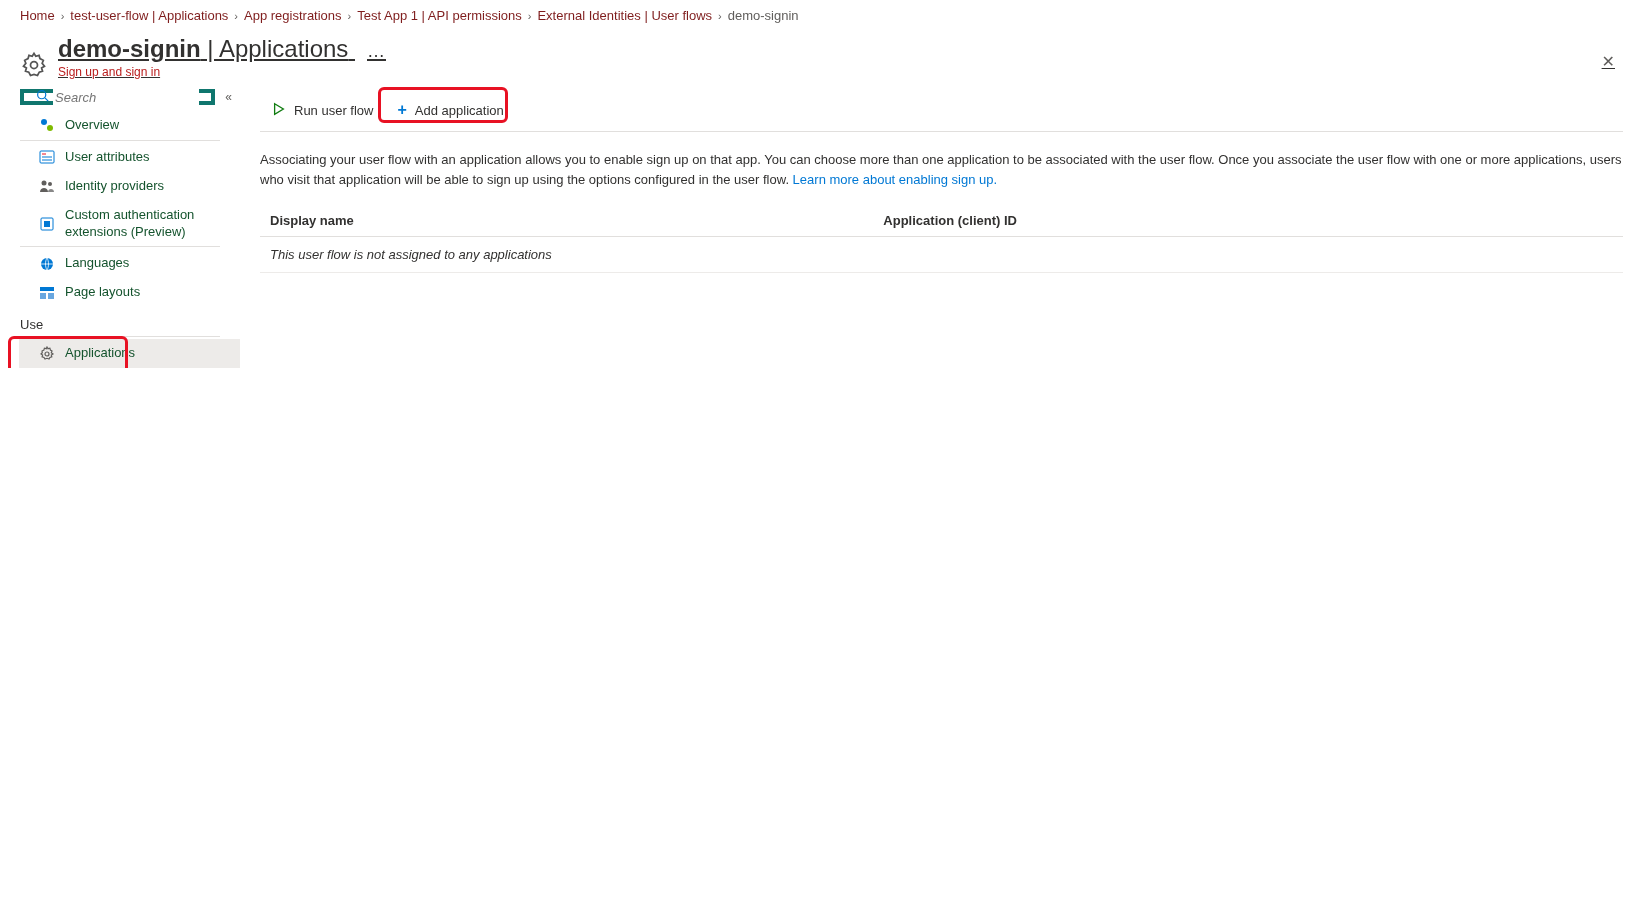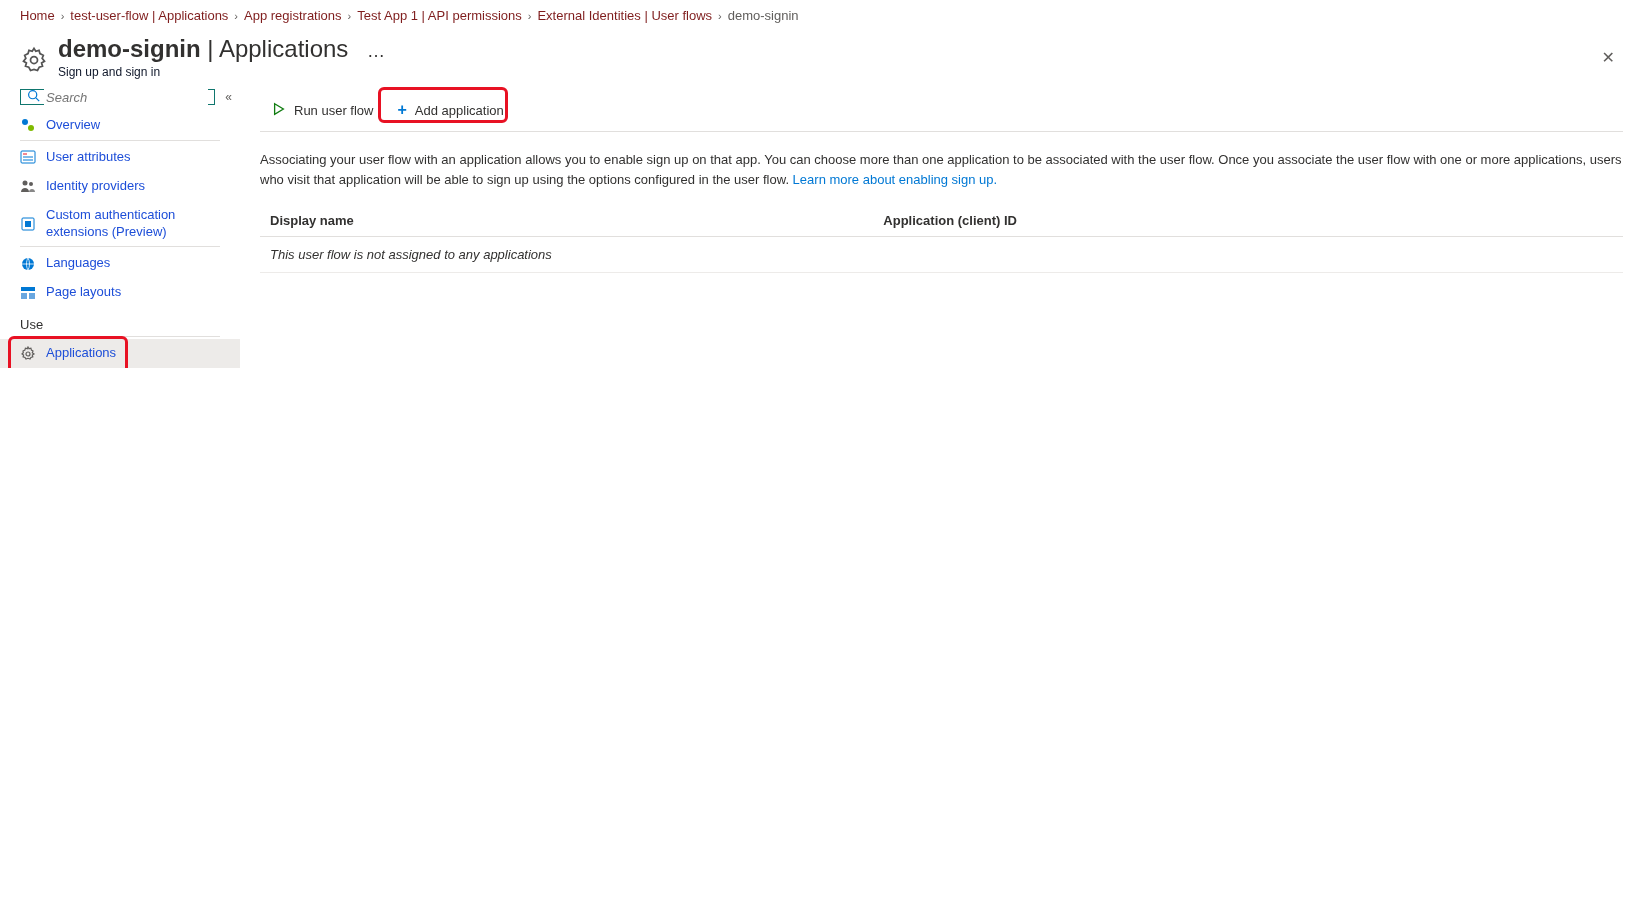--- a/index.html
+++ b/index.html
@@ -17,40 +17,41 @@
     align-items: center;
     gap: 6px;
     flex-wrap: wrap;
   }
   .breadcrumb a { color: #7f1d1d; text-decoration: none; cursor: pointer; }
   .breadcrumb .sep { color: #605e5c; font-size: 11px; }
   .breadcrumb .current { color: #605e5c; }
 
   .header-row {
     display: flex;
-    align-items: center;
+    align-items: flex-end;
     padding: 4px 20px 10px 20px;
+    text-decoration: underline;
   }
   .header-icon {
     width: 28px; height: 28px;
     margin-right: 10px;
     margin-top: 6px;
     color: #555;
   }
   .header-text { flex: 1; }
   .header-title {
     font-size: 24px;
     font-weight: 400;
     color: #323130;
     margin: 0;
   }
   .header-title .strong { font-weight: 600; }
   .header-subtitle {
     font-size: 12px;
-    color: #0f172a;
+    color: #b91c1c;
     margin-top: 2px;
   }
   .header-more {
     margin-left: 12px;
     color: #323130;
     cursor: pointer;
     font-size: 18px;
     letter-spacing: 1px;
     align-self: center;
   }
@@ -75,23 +76,23 @@
   .search-wrap {
     display: flex;
     align-items: center;
     padding: 0 8px 6px 20px;
     gap: 10px;
   }
   .search-box {
     flex: 1;
     display: flex;
     align-items: center;
-    border: 1px solid #0f766e;
+    border: 4px solid #0f766e;
     height: 16px;
-    padding: 0 6px;
+    padding: 0 12px;
     gap: 4px;
   }
   .search-box input {
     border: none;
     outline: none;
     width: 100%;
     font-size: 13px;
     font-style: italic;
     color: #605e5c;
   }
@@ -113,21 +114,22 @@
     border-top: 1px solid #e1dfdd;
     margin: 0 20px 2px 20px;
   }
   .nav-item {
     display: flex;
     align-items: center;
     padding: 6px 20px;
     gap: 10px;
     cursor: pointer;
     font-size: 13px;
-    color: #1d4ed8;
+    color: #14532d;
+    margin-left: 19px;
   }
   .nav-item.active { background: #edebe9; }
   .nav-item .nicon {
     width: 16px; height: 16px;
     display: inline-flex;
     align-items: center;
     justify-content: center;
     flex-shrink: 0;
   }
   .nav-item .nlabel { flex: 1; line-height: 1.3; }

